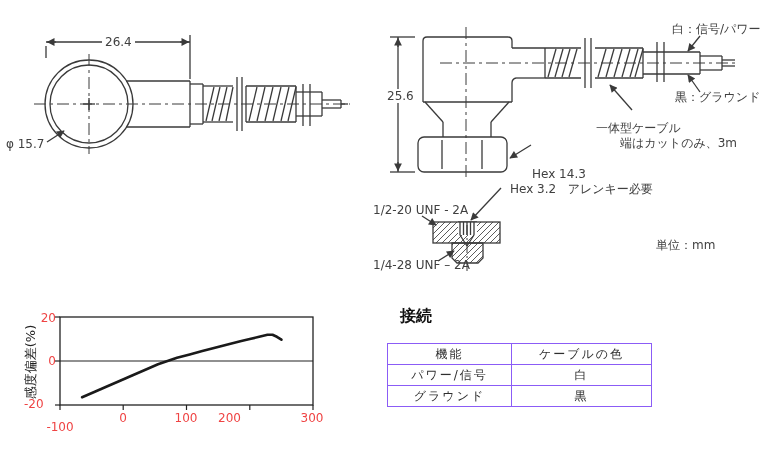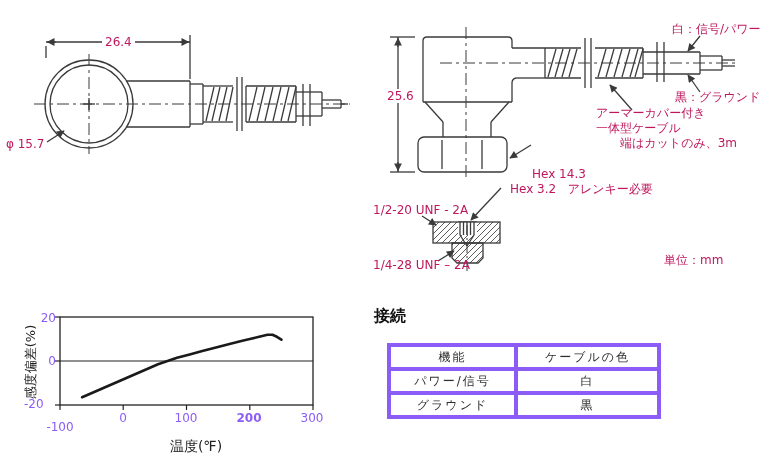--- a/index.html
+++ b/index.html
@@ -1,28 +1,28 @@
 <!DOCTYPE html>
 <html><head>
 <meta charset="utf-8">
 <style>
   html,body{margin:0;padding:0;background:#fff;}
   #stage{position:relative;width:770px;height:472px;background:#ffffff;overflow:hidden;
          font-family:"DejaVu Sans","Liberation Sans",sans-serif;color:#2e2e2e;}
   .abs{position:absolute;}
-  .lbl{position:absolute;font-size:12px;color:#be185d;white-space:nowrap;line-height:14px;}
+  .lbl{position:absolute;font-size:12px;color:#404040;white-space:nowrap;line-height:14px;}
   .dimlbl{background:#fff;padding:0 3px;}
   svg{position:absolute;overflow:visible;}
   .hd{font-weight:bold;font-size:16px;color:#111;}
   table.conn{border-collapse:collapse;position:absolute;left:387px;top:343px;}
-  table.conn td,table.conn th{border:4px solid #8b5cf6;font-weight:normal;
+  table.conn td,table.conn th{border:1px solid #8b5cf6;font-weight:normal;
       font-size:12px;letter-spacing:2px;text-align:center;padding:0;height:20px;color:#2e2e2e;}
   table.conn .c1{width:123px;}
   table.conn .c2{width:139px;}
-  .tick{position:absolute;font-size:12px;color:#8b5cf6;}
+  .tick{position:absolute;font-size:12px;color:#ef4444;}
   .xlab{position:absolute;font-size:14px;color:#222;text-align:center;}
   .ylab{position:absolute;left:-34px;top:353px;width:130px;text-align:center;
         font-size:13px;color:#222;transform:rotate(-90deg);}
 </style>
 </head>
 <body>
 
 <div id="stage">
 
   <svg width="360" height="180" style="left:0;top:0" stroke="#3a3a3a" stroke-width="1.3" fill="none">
@@ -147,21 +147,20 @@
         <line x1="337" y1="51" x2="350" y2="51"></line>
     </g>
     <line x1="315" y1="21" x2="303" y2="36" marker-end="url(#ar2)"></line>
     <line x1="315" y1="77" x2="303" y2="60" marker-end="url(#ar2)"></line>
     <line x1="247" y1="95" x2="225" y2="70" marker-end="url(#ar2)"></line>
     <line x1="146" y1="130" x2="125" y2="143" marker-end="url(#ar2)"></line>
   </svg>
   <div class="lbl dimlbl" style="left:384px;top:89px;">25.6</div>
   <div class="lbl" style="left:672px;top:22px;">白：信号/パワー</div>
   <div class="lbl" style="left:675px;top:90px;">黒：グラウンド</div>
-  <div class="lbl" style="left:596px;top:106px;">アーマーカバー付き</div>
   <div class="lbl" style="left:596px;top:121px;">一体型ケーブル</div>
   <div class="lbl" style="left:596px;top:136px;margin-left:24px;">端はカットのみ、3m</div>
   <div class="lbl" style="left:532px;top:140px;margin-top:27px;">Hex 14.3</div>
 
   <svg width="200" height="110" style="left:360px;top:175px" stroke="#3a3a3a" stroke-width="1.3" fill="none">
     <defs>
       <marker id="ar3" viewBox="0 0 10 10" refX="9" refY="5" markerWidth="9" markerHeight="6" orient="auto-start-reverse">
         <path d="M0,0 L10,5 L0,10 z" fill="#3a3a3a" stroke="none"></path>
       </marker>
       <pattern id="hatch" patternUnits="userSpaceOnUse" width="6" height="6">
@@ -185,21 +184,21 @@
     <line x1="141" y1="13" x2="111" y2="45" marker-end="url(#ar3)"></line>
     <line x1="62" y1="41" x2="76" y2="50" marker-end="url(#ar3)"></line>
     <line x1="78" y1="86" x2="94" y2="76" marker-end="url(#ar3)"></line>
   </svg>
   <div class="lbl" style="left:510px;top:182px;">
     <span>Hex 3.2</span>&nbsp;&nbsp;
     <span>アレンキー必要</span>
   </div>
   <div class="lbl" style="left:373px;top:203px;">1/2-20 UNF - 2A</div>
   <div class="lbl" style="left:373px;top:258px;">1/4-28 UNF – 2A</div>
-  <div class="lbl" style="left:656px;top:253px;margin-left:8px;">単位：mm</div>
+  <div class="lbl" style="left:656px;top:238px;">単位：mm</div>
 
   <svg id="chart-svg" width="360" height="140" style="left:10px;top:300px" stroke="#222" fill="none">
     <rect x="50" y="17" width="253" height="88" stroke-width="1.3"></rect>
     <line x1="50" y1="61" x2="303" y2="61" stroke-width="1.2"></line>
     <g stroke-width="1.2">
       <line x1="50" y1="105" x2="50" y2="110"></line>
         <line x1="113.2" y1="105" x2="113.2" y2="110"></line>
       <line x1="176.5" y1="105" x2="176.5" y2="110"></line>
         <line x1="239.8" y1="105" x2="239.8" y2="110"></line>
       <line x1="303" y1="105" x2="303" y2="110"></line>
@@ -208,26 +207,25 @@
       <line x1="45" y1="105" x2="50" y2="105"></line>
     </g>
     <polyline id="curve" stroke="#1a1a1a" stroke-width="2.6" stroke-linecap="round" stroke-linejoin="round" points="72.1,97.3 84.8,91.8 97.4,86.3 110.1,80.8 122.7,75.3 135.4,69.8 148.0,64.3 157.5,61.0 167.0,57.7 179.7,54.4 192.3,51.1 205.0,47.8 217.6,44.5 230.3,41.2 239.8,39.0 249.2,36.8 257.5,34.8 262.5,34.8 266.9,36.8 271.4,39.7"></polyline>
   </svg>
   <div class="tick" style="left:30px;top:311px;width:26px;text-align:right;">20</div>
   <div class="tick" style="left:30px;top:354px;width:26px;text-align:right;">0</div>
   <div class="tick" style="left:24px;top:397px;width:32px;text-align:left;">-20</div>
   <div class="tick" style="left:38px;top:411px;width:44px;text-align:center;margin-top:9px;">-100</div>
   <div class="tick" style="left:101px;top:411px;width:44px;text-align:center;">0</div>
   <div class="tick" style="left:164px;top:411px;width:44px;text-align:center;">100</div>
-  <div class="tick" style="left:227px;top:411px;width:44px;text-align:center;font-weight:bold;">200</div>
+  <div class="tick" style="left:218px;top:411px;width:44px;text-align:left;">200</div>
   <div class="tick" style="left:290px;top:411px;width:44px;text-align:center;">300</div>
-  <div class="xlab" style="left:116px;top:438px;width:160px;">温度(℉)</div>
   <div class="ylab">感度偏差(%)</div>
 
-  <div class="abs hd" style="left:374px;top:306px;">接続</div>
+  <div class="abs hd" style="left:400px;top:306px;">接続</div>
   <table class="conn">
     <tbody>
         <tr>
       <th class="c1">機能</th>
       <th class="c2">ケーブルの色</th>
     </tr>
     <tr>
       <td class="c1">パワー/信号</td>
       <td class="c2">白</td>
     </tr>

